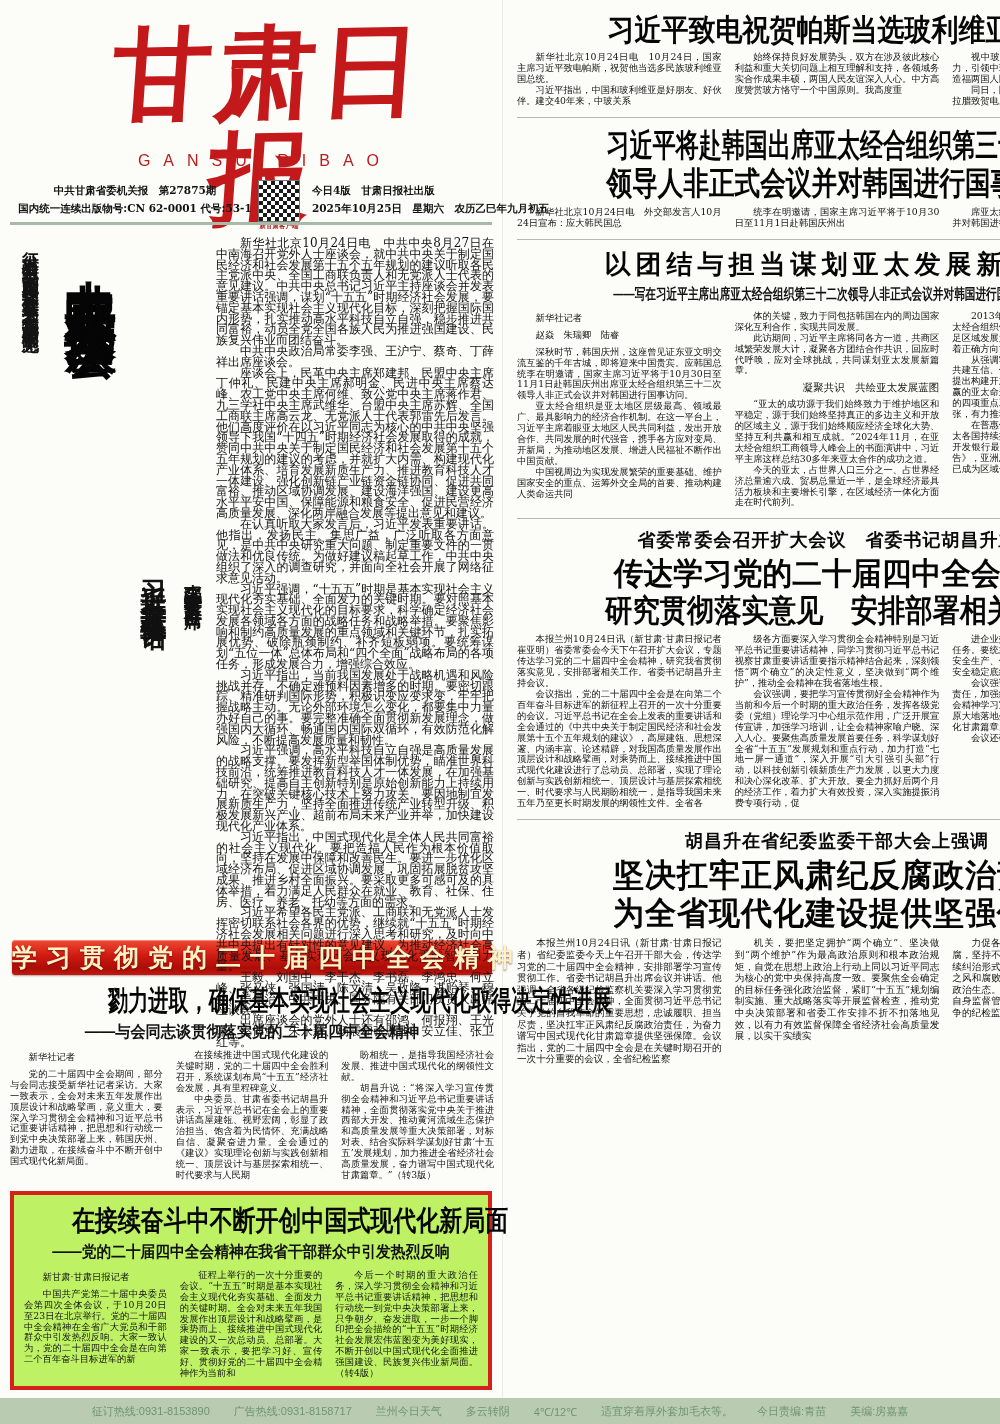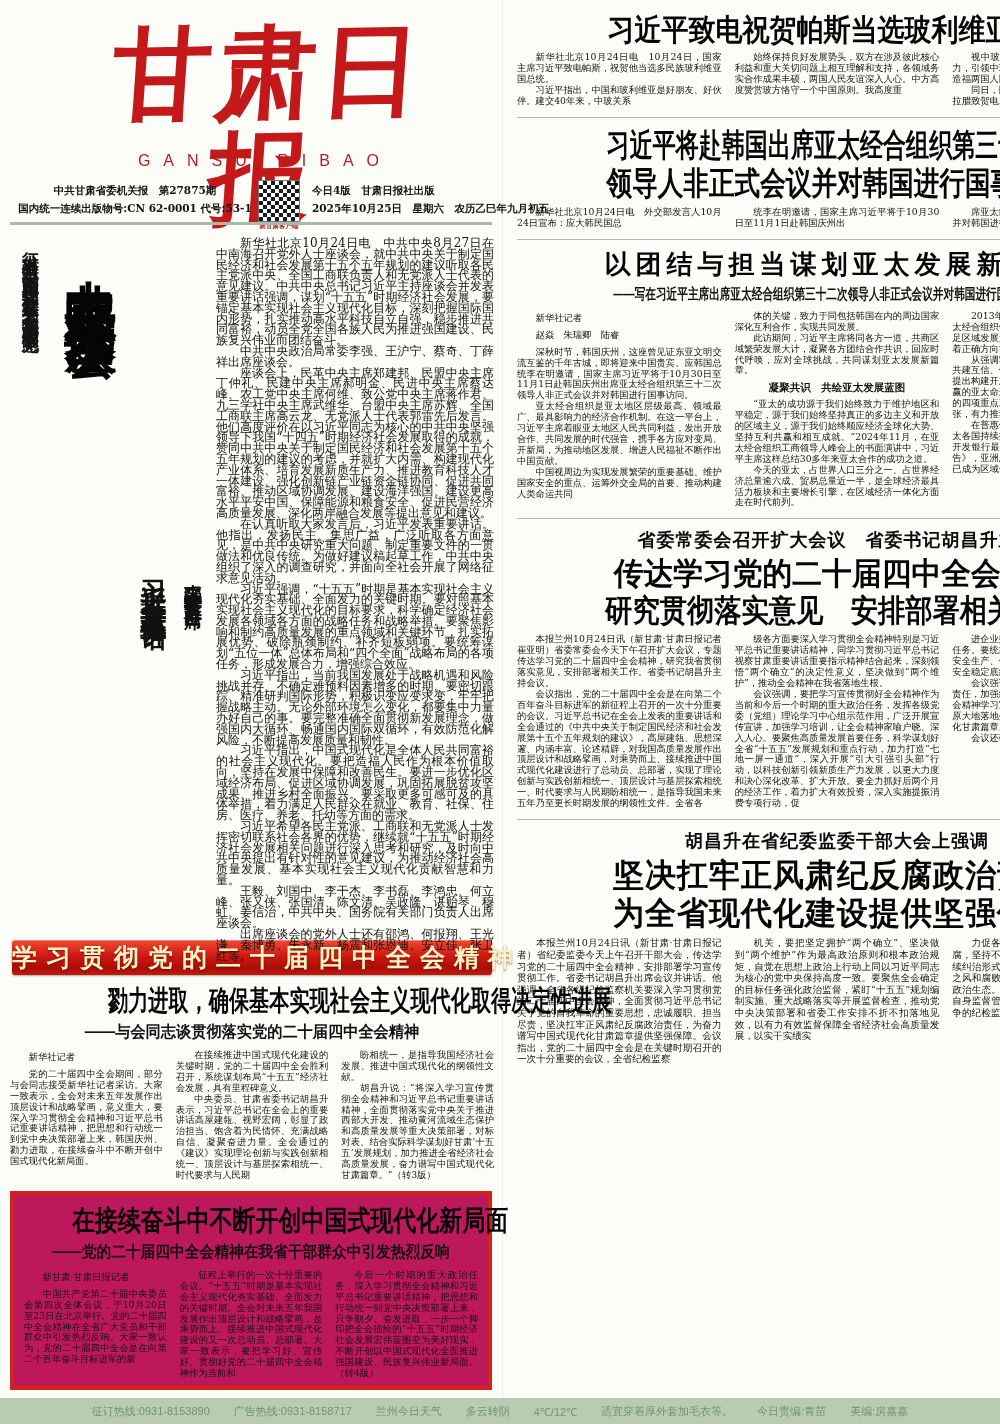--- a/index.html
+++ b/index.html
@@ -54,31 +54,31 @@
   .hl{font-family:"Liberation Sans",sans-serif;font-weight:900;color:#060606;
       text-align:center;margin:0;line-height:1.18;}
   .kicker{font-family:"Liberation Sans",sans-serif;font-weight:700;font-size:18px;
       text-align:center;margin:0 0 4px 0;letter-spacing:1px;color:#0a0a0a;}
   .subhead{font-family:"Liberation Sans",sans-serif;font-weight:700;text-align:center;margin:5px 0 7px 0;}
 
   
   .cols{display:flex;gap:13px;margin-top:5px;}
   .colbody{flex:1;font-size:9.3px;line-height:10.9px;text-align:justify;min-width:0;}
   .colbody .byline{margin:2px 0 6px 0;}
-  .colbody .crosshead{text-indent:0;text-align:center;font-weight:bold;
+  .colbody .crosshead{text-indent:0;text-align:right;font-weight:normal;
       font-family:"Liberation Sans",sans-serif;font-size:10.5px;margin:6px 0;}
   .cols-tall .colbody{line-height:11.6px;font-size:9.6px;}
 
   
   .symposium{margin-top:2px;}
   .symp-headline{font-size:28px;}
   .symp-subhead{font-size:16px;}
 
   
-  .red-box{border:4px solid #d2221a;margin:10px 2px 0 0;padding:9px 10px 7px 10px;background:#be185d;}
+  .red-box{border:4px solid #d2221a;margin:10px 2px 0 0;padding:9px 10px 7px 10px;background:#bef264;}
   .rb-headline{font-size:28px;}
   .rb-subhead{font-size:16px;}
 
   
   .sep{border:none;border-top:1px solid #b7b7b3;margin:10px 0 9px 0;}
   .hl-a{font-size:30px;}
   .hl-b{font-size:32px;}
   .hl-c{font-size:26px;letter-spacing:5px;}
   .sub-c{font-size:15px;}
   .hl-d{font-size:31px;}
@@ -120,20 +120,21 @@
         <h1 class="v-headline">中共中央召开党外人士座谈会</h1>
         <div class="v-sub1">习近平主持并发表重要讲话</div>
         <div class="v-sub2">李强王沪宁蔡奇丁薛祥出席</div>
         <div class="main-body">
             <p>新华社北京10月24日电　中共中央8月27日在中南海召开党外人士座谈会，就中共中央关于制定国民经济和社会发展第十五个五年规划的建议听取各民主党派中央、全国工商联负责人和无党派人士代表的意见建议。中共中央总书记习近平主持座谈会并发表重要讲话强调，谋划“十五五”时期经济社会发展，要锚定基本实现社会主义现代化目标，深刻把握国际国内形势，扎实推动高水平科技自立自强，稳步推进共同富裕，动员全党全国各族人民为推进强国建设、民族复兴伟业而团结奋斗。</p>
             <p>中共中央政治局常委李强、王沪宁、蔡奇、丁薛祥出席座谈会。</p>
             <p>座谈会上，民革中央主席郑建邦、民盟中央主席丁仲礼、民建中央主席郝明金、民进中央主席蔡达峰、农工党中央主席何维、致公党中央主席蒋作君、九三学社中央主席武维华、台盟中央主席苏辉、全国工商联主席高云龙、无党派人士代表郭雷先后发言。他们高度评价在以习近平同志为核心的中共中央坚强领导下我国“十四五”时期经济社会发展取得的成就，赞同中共中央关于制定国民经济和社会发展第十五个五年规划的建议的考虑，并就扩大内需、构建现代化产业体系、培育发展新质生产力、推进教育科技人才一体建设、强化创新链产业链资金链协同、促进共同富裕、推动区域协调发展、建设海洋强国、建设更高水平平安中国、保障能源和粮食安全、促进民营经济高质量发展、深化两岸融合发展等提出意见和建议。</p>
             <p>在认真听取大家发言后，习近平发表重要讲话。他指出，发扬民主、集思广益，广泛听取各方面意见，是中共中央研究重大问题、制定重要文件的一贯做法和优良传统。为做好建议稿起草工作，中共中央组织了深入的调查研究，并面向全社会开展了网络征求意见活动。</p>
             <p>习近平强调，“十五五”时期是基本实现社会主义现代化夯实基础、全面发力的关键时期。要对照基本实现社会主义现代化的目标要求，科学确定经济社会发展各领域各方面的战略任务和战略举措。要聚焦影响和制约高质量发展的重点领域和关键环节，扎实拓展优势、破除瓶颈制约、补齐短板弱项。要统筹谋划“五位一体”总体布局和“四个全面”战略布局的各项任务，形成发展合力，增强综合效应。</p>
             <p>习近平指出，当前我国发展处于战略机遇和风险挑战并存、不确定难预料因素增多的时期。要密切跟踪、精准研判国际形势，积极识变应变求变，牢牢把握战略主动。无论外部环境怎么变化，都要集中力量办好自己的事。要完整准确全面贯彻新发展理念，做强国内大循环、畅通国内国际双循环，有效防范化解风险，不断提高发展质量和韧性。</p>
+            <p>习近平强调，高水平科技自立自强是高质量发展的战略支撑。要发挥新型举国体制优势，瞄准世界科技前沿，统筹推进教育科技人才一体发展，在加强基础研究、提高自主创新特别是原始创新能力上持续用力，在突破关键核心技术上努力攻关。要因地制宜发展新质生产力，坚持全面推进传统产业转型升级、积极发展新兴产业、超前布局未来产业并举，加快建设现代化产业体系。</p>
             <p>习近平指出，中国式现代化是全体人民共同富裕的社会主义现代化。要把造福人民作为根本价值取向，坚持在发展中保障和改善民生。要进一步优化区域经济布局、促进区域协调发展，巩固拓展脱贫攻坚成果、推进乡村全面振兴。要采取更多可感可及的具体举措，着力满足人民群众在就业、教育、社保、住房、医疗、养老、托幼等方面的需求。</p>
             <p>习近平希望各民主党派、工商联和无党派人士发挥密切联系社会各界的优势，继续就“十五五”时期经济社会发展相关问题进行深入思考和研究，及时向中共中央提出有针对性的意见建议，为推动经济社会高质量发展、基本实现社会主义现代化贡献智慧和力量。</p>
             <p>王毅、刘国中、李干杰、李书磊、李鸿忠、何立峰、张又侠、张国清、陈文清、吴政隆、谌贻琴、穆虹、姜信治，中共中央、国务院有关部门负责人出席座谈会。</p>
             <p>出席座谈会的党外人士还有邵鸿、何报翔、王光谦、秦博勇、朱永新、杨震和张恩迪、安立佳、张卫红等。</p>
           </div>
       </section>
 
       <div class="banner">
         <span>学习贯彻党的二十届四中全会精神</span>
       </div>

